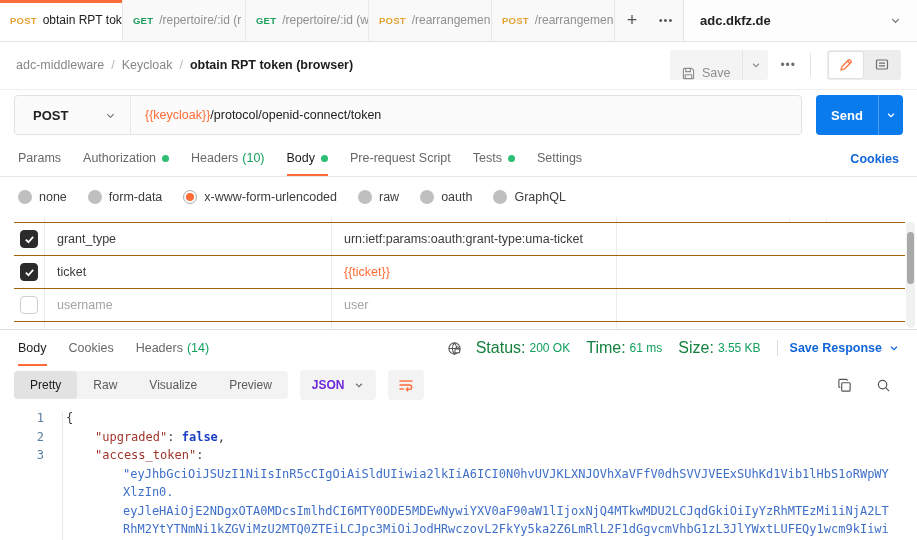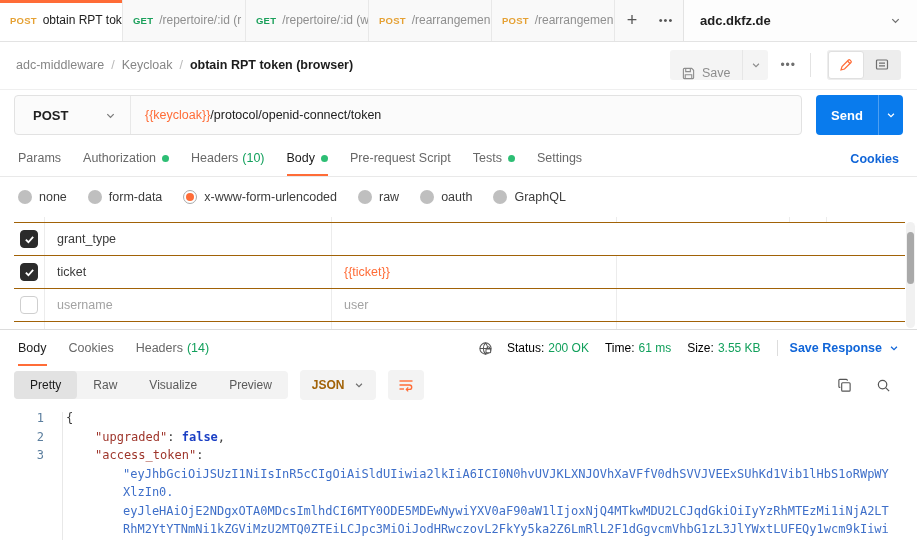--- a/index.html
+++ b/index.html
@@ -86,33 +86,33 @@
   .checkbox { width:18px; height:18px; border-radius:4px; border:1px solid #cfcfcf; background:#fff;
               display:flex; align-items:center; justify-content:center; cursor:pointer; }
   .checkbox.checked { background:#2b2b2b; border-color:#2b2b2b; }
   .vscroll { position:absolute; right:2px; top:5px; bottom:1px; width:9px; background:#f1f1f1; border-radius:5px; }
   .vthumb { position:absolute; top:10px; left:1px; width:7px; height:52px; background:#a9a9a9; border-radius:4px; cursor:grab; }
 
   
   .resp { border-top:1px solid #dcdcdc; }
   .respmeta { height:36px; display:flex; align-items:stretch; padding:0 18px; }
   .meta-right { margin-left:auto; display:flex; align-items:center; }
-  .meta-right .lbl { font-size:12px; color:#000000; margin-right:4px; }
+  .meta-right .lbl { font-size:16px; color:#15803d; margin-right:4px; }
   .meta-right .val { font-size:12px; color:#12a05c; margin-right:16px; }
   .globe { color:#555; margin-right:14px; display:flex; align-items:center; }
   .meta-div { width:1px; height:16px; background:#ddd; margin:auto 12px auto 0; }
   .saveresp { display:flex; align-items:center; gap:7px; font-size:12.5px; font-weight:bold; color:#1065d8; cursor:pointer; }
 
   
   .viewbar { height:38px; display:flex; align-items:center; padding:0 14px; }
   .seg { display:flex; background:#f3f3f3; border-radius:4px; }
   .seg .vtab { padding:7px 16px; font-size:12px; color:#5a5a5a; border-radius:4px; cursor:pointer; }
   .seg .vtab.active { background:#e2e2e2; color:#1c1c1c; }
   .jsonbtn { margin-left:12px; height:30px; display:flex; align-items:center; gap:9px; background:#f3f3f3;
-             border-radius:4px; padding:0 12px; font-size:12px; font-weight:bold; color:#a16207; cursor:pointer; }
+             border-radius:4px; padding:0 12px; font-size:12px; font-weight:bold; color:#6d28d9; cursor:pointer; }
   .jsonbtn .chev { color:#6f6f6f; }
   .wrapbtn { margin-left:12px; width:36px; height:30px; background:#f3f3f3; border-radius:4px;
              display:flex; align-items:center; justify-content:center; cursor:pointer; }
   .view-right { margin-left:auto; display:flex; align-items:center; gap:24px; padding-right:12px; }
   .iconbtn { color:#555; cursor:pointer; display:flex; }
 
   
   .code { position:relative; height:136px; overflow:hidden; padding-top:5px;
           font-family:"DejaVu Sans Mono","Liberation Mono",monospace; font-size:12px; line-height:18.5px; }
   .foldguide { position:absolute; left:62px; top:8px; bottom:0; width:1px; background:#e8e8e8; }
@@ -304,20 +304,21 @@
 
       <div class="trow prow">
         <div class="cbcell">
           <span class="checkbox checked">
             <svg width="11" height="11" viewBox="0 0 12 12" fill="none" stroke="#fff" stroke-width="2">
                 <path d="M2 6.2 L4.8 9 L10 3.2"></path>
               </svg>
           </span>
         </div>
         <div class="cellpad">grant_type</div>
+        <div class="cellpad">urn:ietf:params:oauth:grant-type:uma-ticket</div>
         <div class="cellpad"></div>
       </div>
 
       <div class="trow prow">
         <div class="cbcell">
           <span class="checkbox checked">
             <svg width="11" height="11" viewBox="0 0 12 12" fill="none" stroke="#fff" stroke-width="2">
                 <path d="M2 6.2 L4.8 9 L10 3.2"></path>
               </svg>
           </span>

